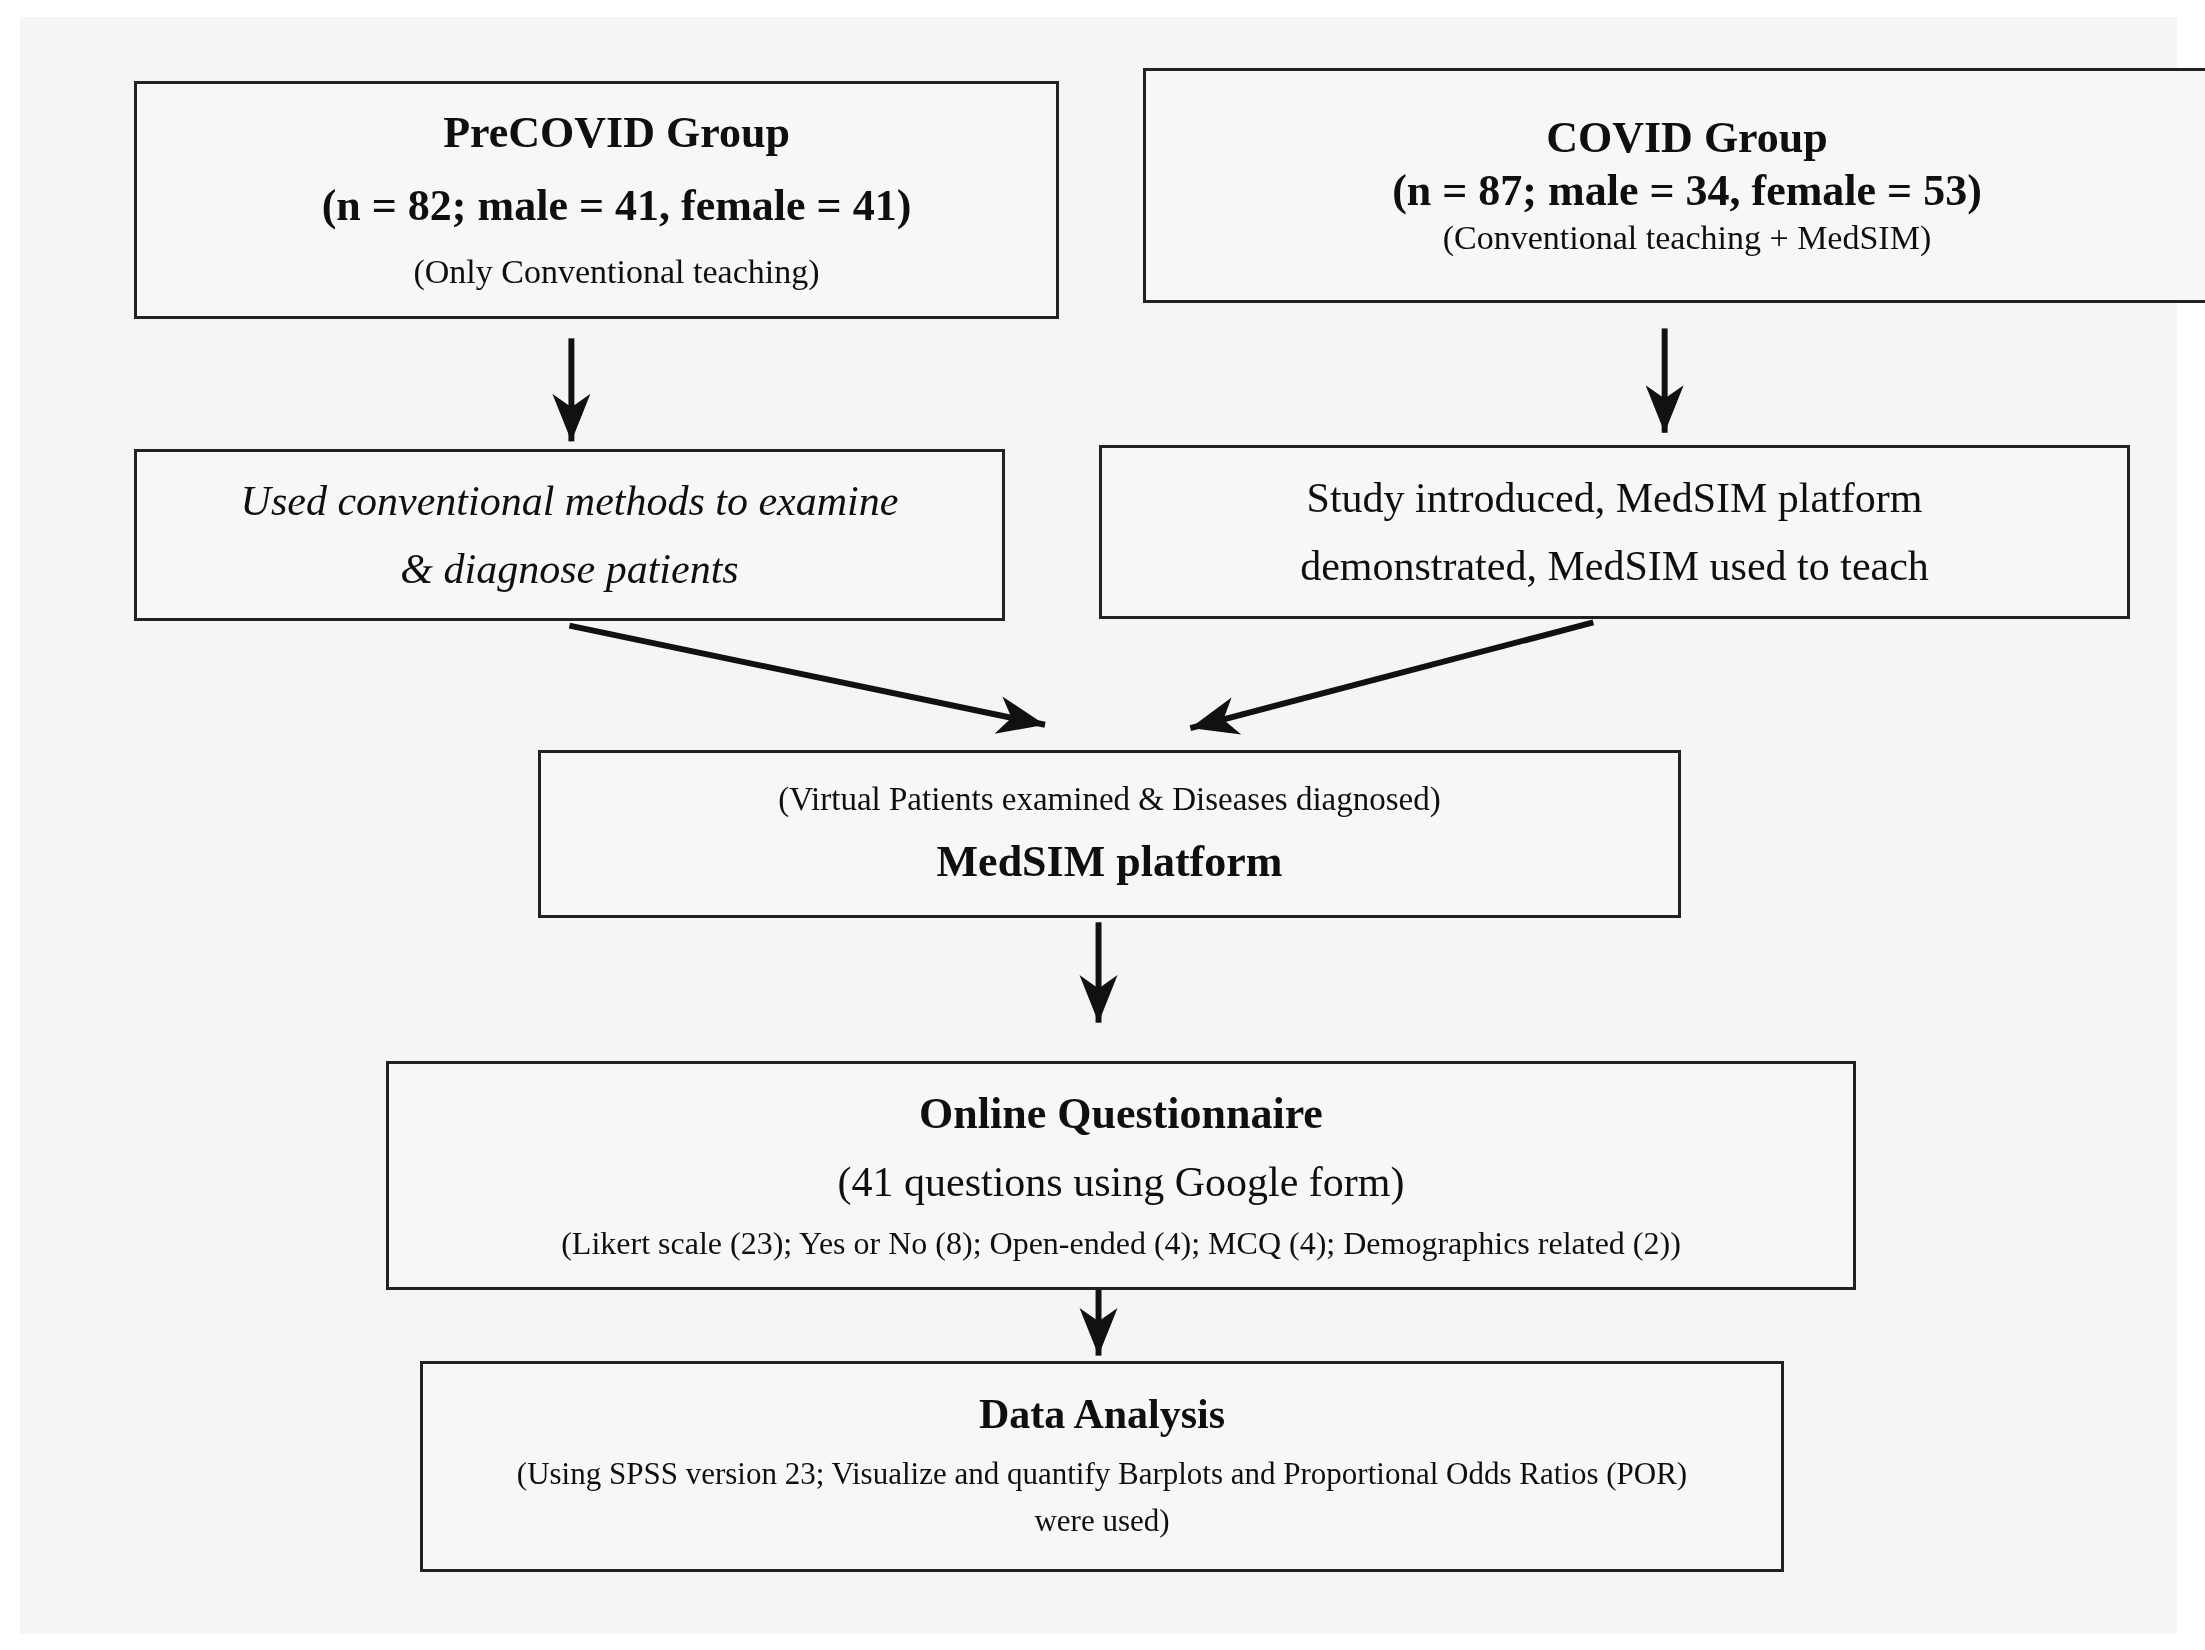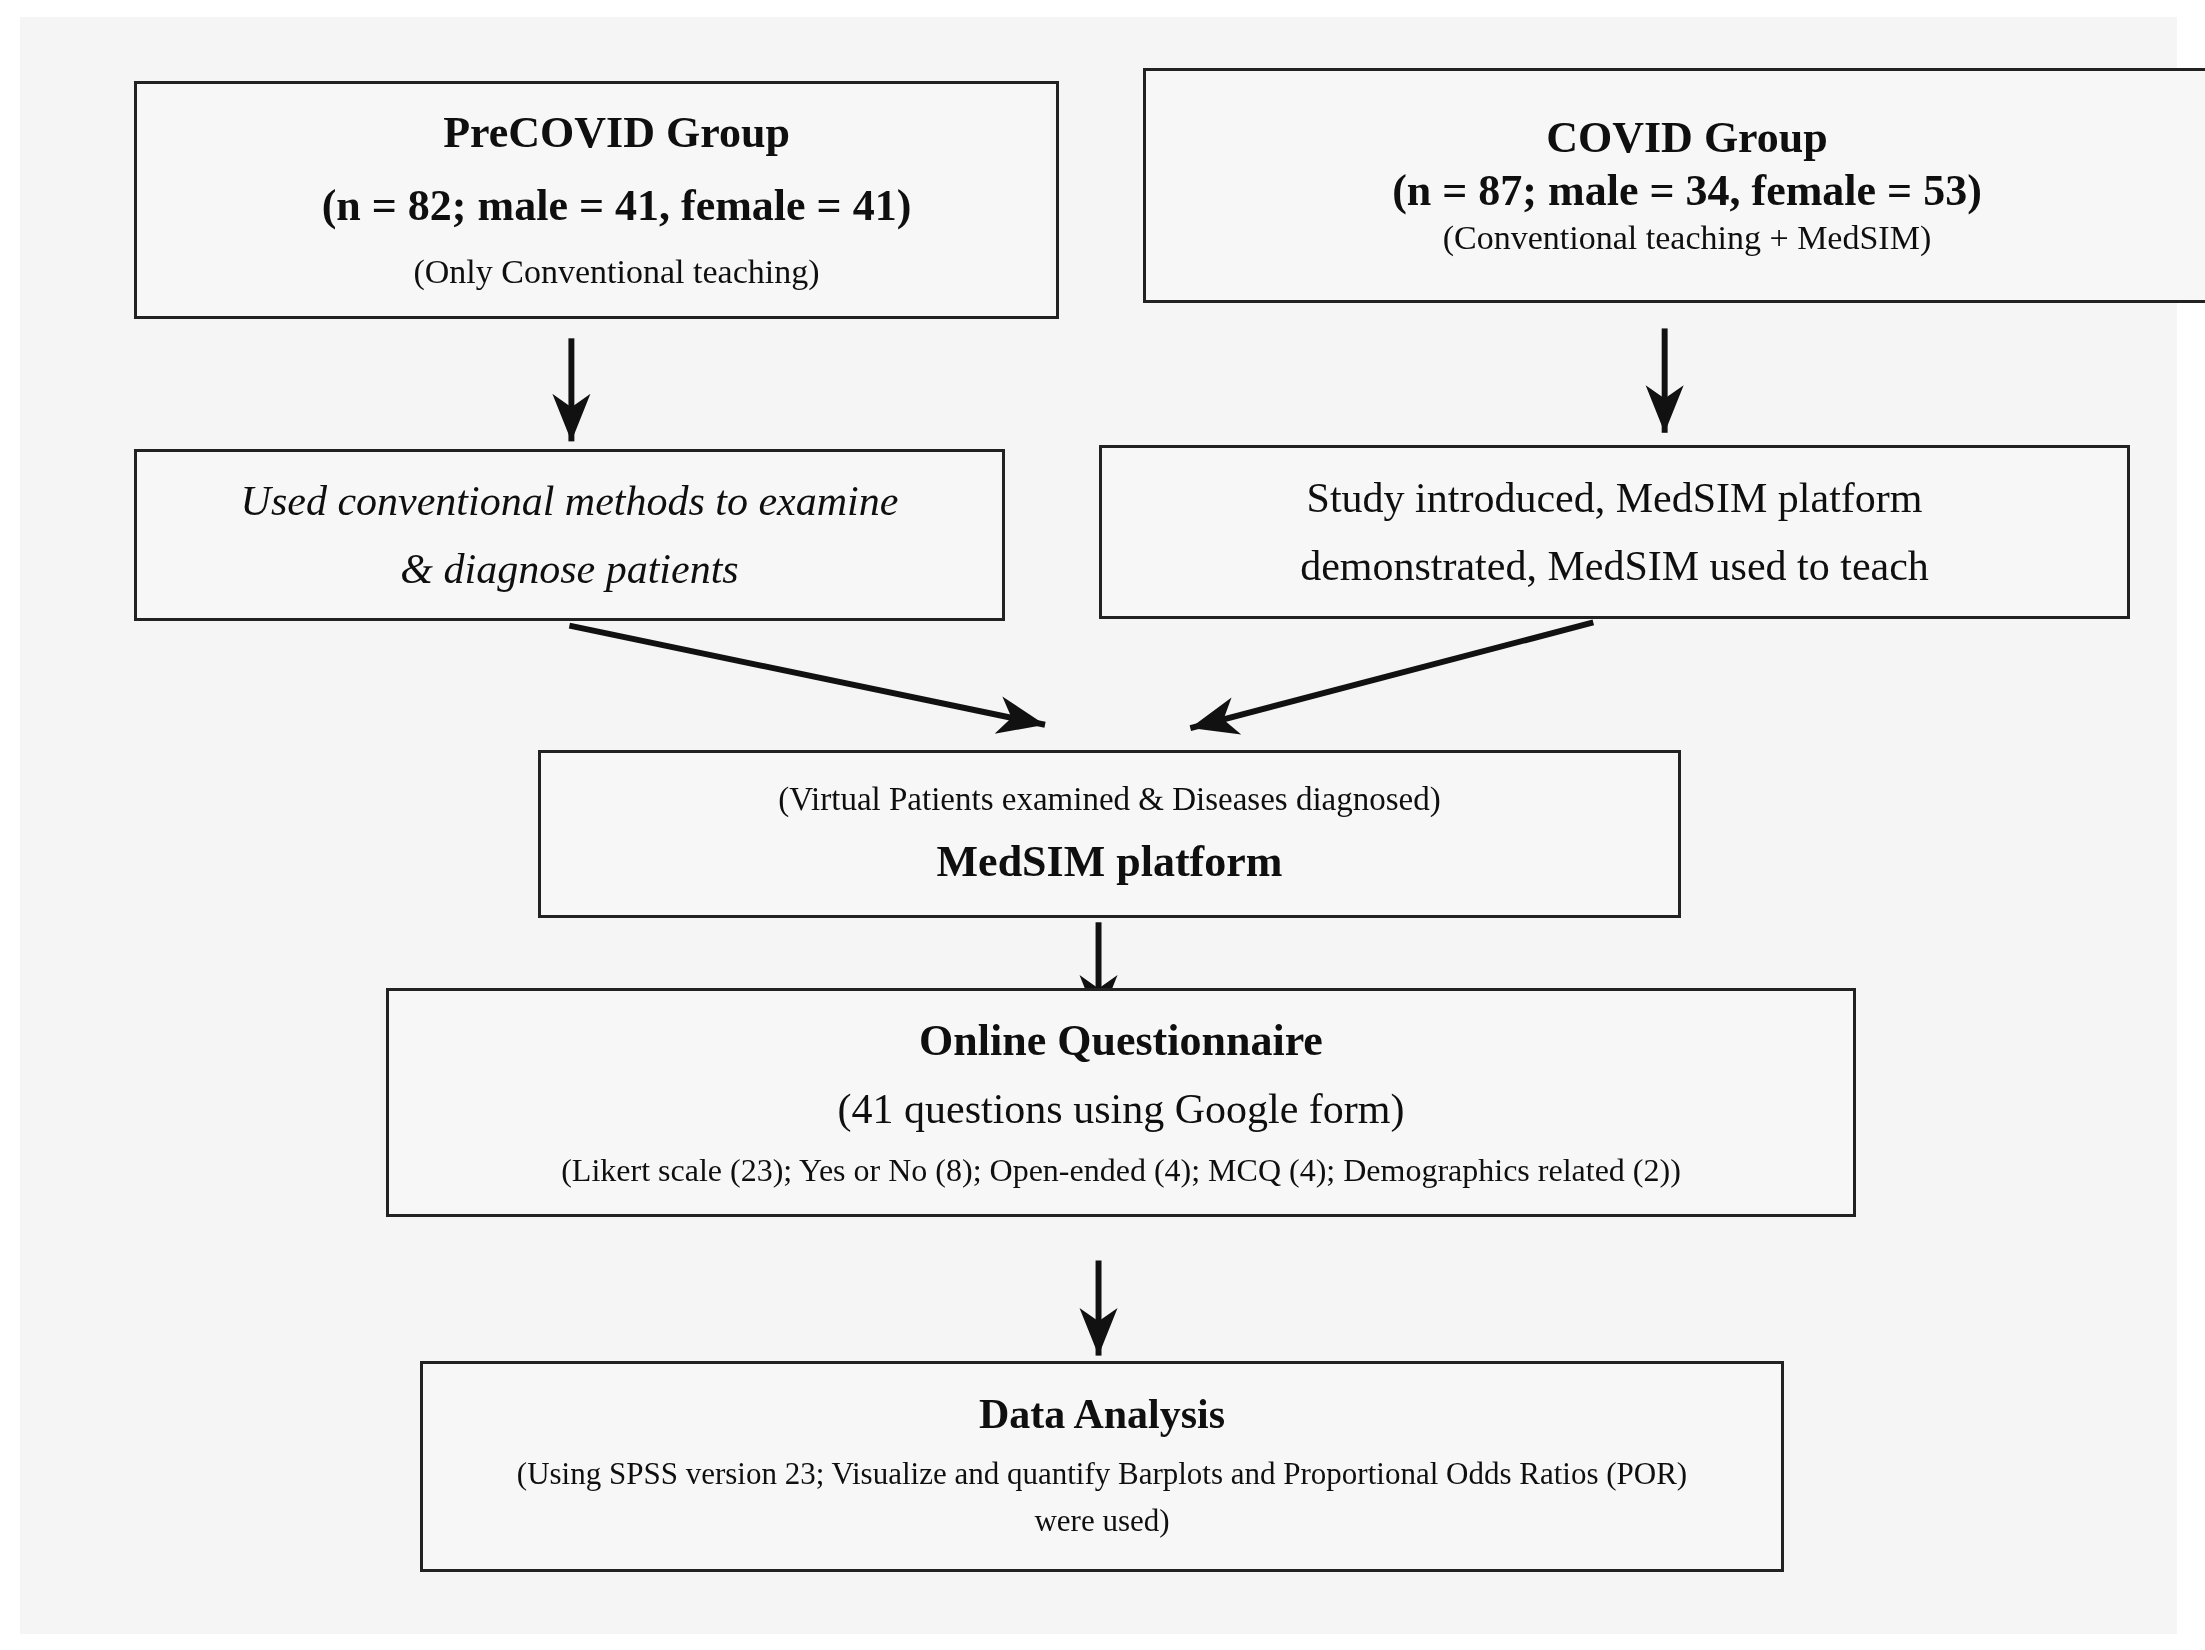--- a/index.html
+++ b/index.html
@@ -37,21 +37,21 @@
   }
   .fbox .line { display: block; }
   .bold { font-weight: bold; }
 
   
   .box-precovid   { left: 134px;  top: 81px;  width: 925px; height: 238px; row-gap: 20px; padding-left: 40px; }
   .box-covid      { left: 1143px; top: 68px;  width: 1088px; height: 235px; }
   .box-conv       { left: 134px;  top: 449px;  width: 871px; height: 172px; font-style: italic; }
   .box-study      { left: 1099px; top: 445px;  width: 1031px; height: 174px; align-items: center; }
   .box-medsim     { left: 538px;  top: 750px; width: 1143px; height: 168px; row-gap: 16px; }
-  .box-quest      { left: 386px;  top: 988px; width: 1470px; height: 229px; row-gap: 16px; }
+  .box-quest      { left: 386px;  top: 1061px; width: 1470px; height: 229px; row-gap: 16px; }
   .box-analysis   { left: 420px;  top: 1361px; width: 1364px; height: 211px; row-gap: 12px; }
 
   
   .txt-66  { font-size: 44px; line-height: 1.2; }
   .txt-64  { font-size: 42px; line-height: 1.2; }
   .txt-62  { font-size: 34px; line-height: 1.2; font-family: Liberation Serif, serif; }
   .txt-50  { font-size: 33px; line-height: 1.25; }
   .txt-49  { font-size: 32px; line-height: 1.25; }
   .txt-47  { font-size: 31px; line-height: 1.5; }
   .wrap-conv  { max-width: 700px; font-size: 42px; line-height: 1.62; }

